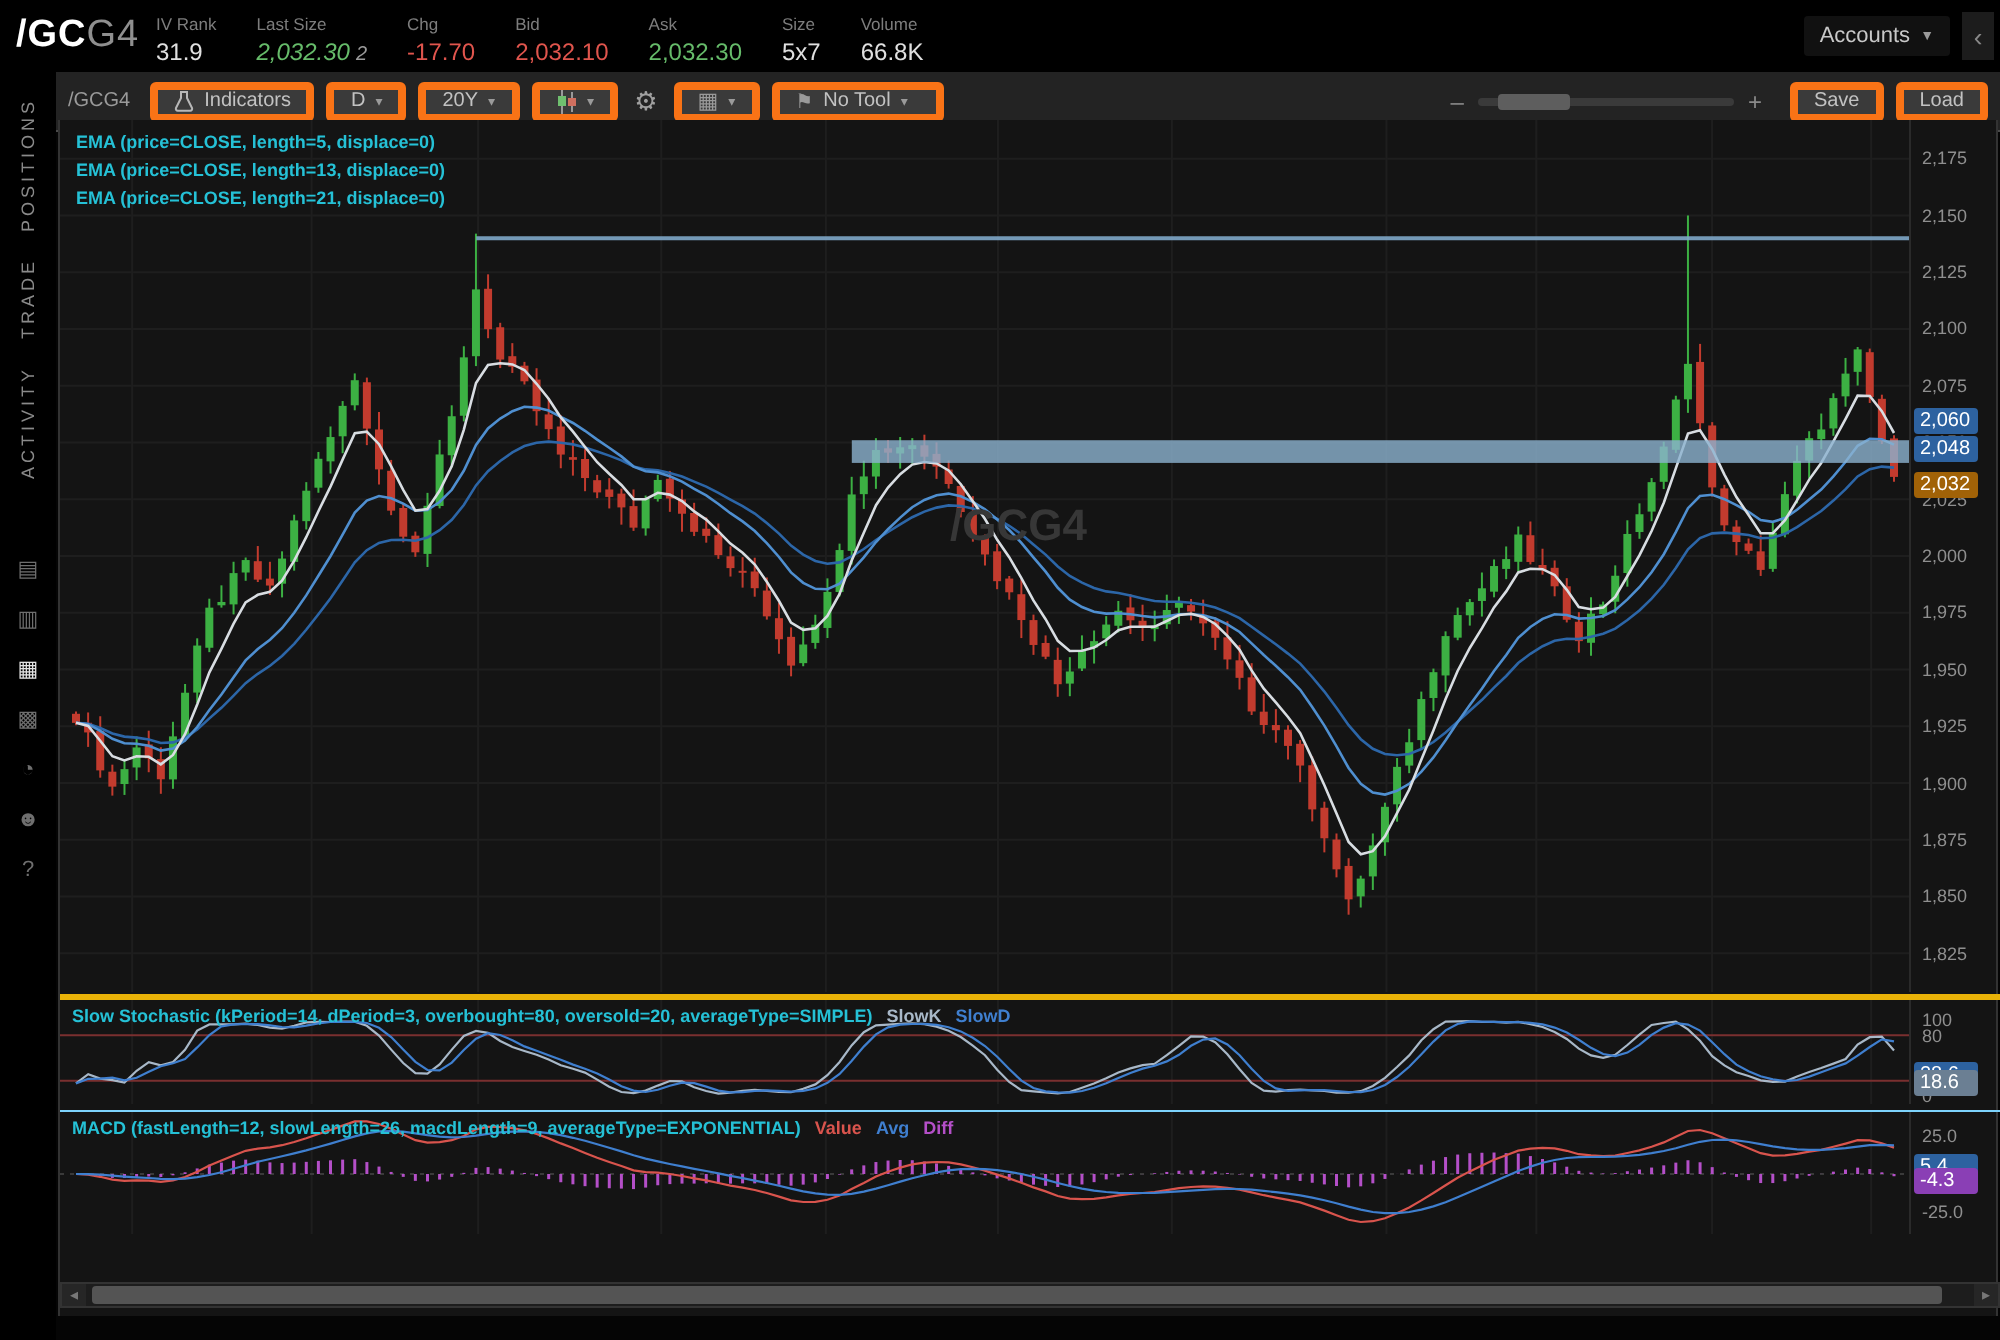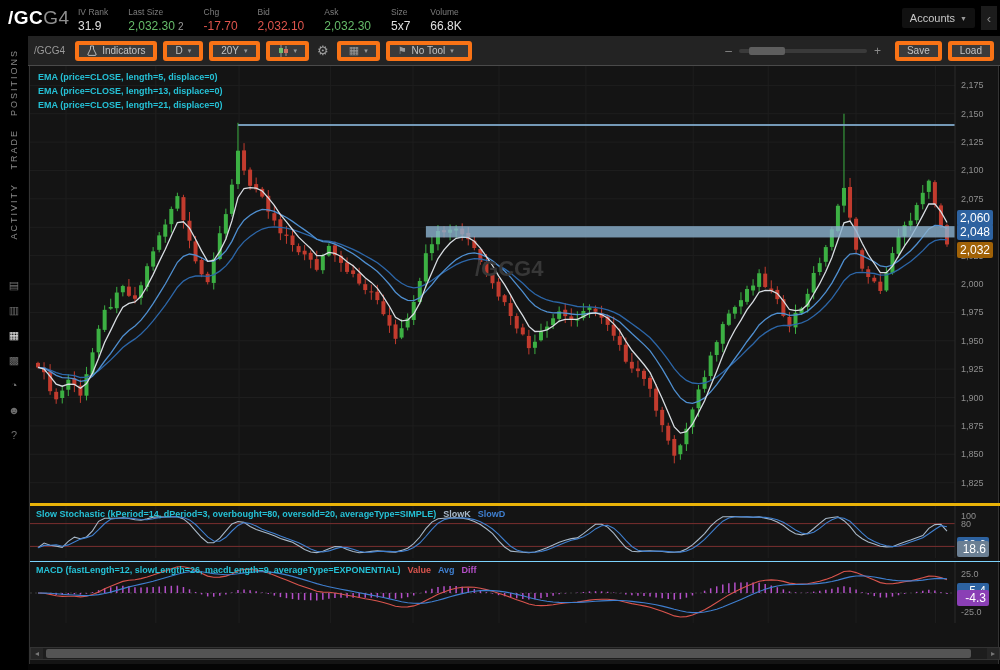--- a/index.html
+++ b/index.html
@@ -31,33 +31,33 @@
   .main{position:absolute;left:28px;top:36px;width:972px;height:634px;background:#050505;}
   .toolbar{height:30px;background:#232323;border-bottom:1px solid #4a4a4a;display:flex;align-items:center;gap:6px;padding:0 6px;}
   .tb-sym{font-size:10px;color:#9a9a9a;margin-right:4px;}
   .tbtn{background:#3a3a3a;border:4px solid #f97316;border-radius:3px;color:#c2c2c2;font-size:10px;height:20px;display:flex;align-items:center;gap:5px;padding:0 8px;cursor:pointer;font-family:inherit;white-space:nowrap;}
   .tico{background:none;border:none;color:#9f9f9f;font-size:13px;cursor:pointer;padding:0 2px;}
   .zoomwrap{margin-left:auto;display:flex;align-items:center;gap:7px;margin-right:8px;color:#8a8a8a;font-size:12px;}
   .ztrack{width:128px;height:4px;background:#3a3a3a;border-radius:2px;position:relative;cursor:pointer;}
   .zthumb{position:absolute;left:10px;top:-2px;width:36px;height:8px;background:#5e5e5e;border-radius:2px;cursor:pointer;}
 
   
-  .chartwrap{position:absolute;top:30px;left:1px;width:970px;height:598px;background:#141414;border-left:1px solid #333;border-right:1px solid #333;padding-left:34px;}
+  .chartwrap{position:absolute;top:24px;left:1px;width:970px;height:598px;background:#141414;border-left:1px solid #333;border-right:1px solid #333;padding-left:34px;}
   .panel{position:absolute;left:0;width:970px;overflow:hidden;}
   #pricePanel{top:0;height:436px;}
   #stochPanel{top:437px;height:55px;border-top:3px solid #eab308;}
   #macdPanel{top:495px;height:62px;border-top:1px solid #7dd3fc;}
   .panel svg{position:absolute;top:0;left:0;}
   .ema-label{position:absolute;left:8px;font-size:9px;color:#25c1d6;font-weight:bold;z-index:3;}
   .watermark{position:absolute;left:445px;top:190px;font-size:22px;font-weight:bold;color:#373737;z-index:1;}
   .phead{position:absolute;left:6px;top:3px;font-size:9px;font-weight:bold;z-index:3;white-space:nowrap;}
   .phead .hdr{color:#25c1d6;}
   .phead span{margin-right:7px;}
   .ytick{position:absolute;left:931px;font-size:9px;color:#8f8f8f;z-index:2;}
-  .bubble{position:absolute;left:927px;min-width:32px;padding:1px 3px;font-size:12px;color:#fff;text-align:right;border-radius:2px;z-index:4;}
+  .bubble{position:absolute;left:927px;min-width:32px;padding:1px 3px;font-size:10px;color:#fff;text-align:left;border-radius:2px;z-index:4;}
   .xaxis{position:absolute;top:558px;left:0;width:970px;height:20px;}
   .xlabel{position:absolute;top:5px;font-size:9px;color:#9a9a9a;font-weight:bold;transform:translateX(-50%);white-space:nowrap;}
   .xlabel.hl{color:#dcdcdc;}
   .scroll{position:absolute;top:581px;left:0;width:970px;height:13px;background:#1d1d1d;border:1px solid #333;}
   .sarrow{position:absolute;top:0;width:12px;height:11px;color:#777;font-size:8px;text-align:center;line-height:11px;cursor:pointer;background:#262626;}
   .sthumb{position:absolute;left:15px;top:1px;width:925px;height:9px;background:#545454;border-radius:2px;cursor:grab;}
 </style>
 </head>
 <body>
 
@@ -65,21 +65,21 @@
   <div class="symbol">
     <span>/GC</span><span class="sym2">G4</span>
   </div>
   <div class="stats" id="stats">
       <div class="stat">
         <span class="lb">IV Rank</span>
         <span class="val" style="color: rgb(224, 224, 224);">31.9</span>
       </div>
       <div class="stat">
         <span class="lb">Last Size</span>
-        <span class="val" style="color: rgb(102, 187, 106);">2,032.30<span class="sfx">2</span></span>
+        <span class="val" style="color: rgb(102, 187, 106); font-style: italic;">2,032.30<span class="sfx">2</span></span>
       </div>
       <div class="stat">
         <span class="lb">Chg</span>
         <span class="val" style="color: rgb(224, 85, 77);">-17.70</span>
       </div>
       <div class="stat">
         <span class="lb">Bid</span>
         <span class="val" style="color: rgb(224, 85, 77);">2,032.10</span>
       </div>
       <div class="stat">

